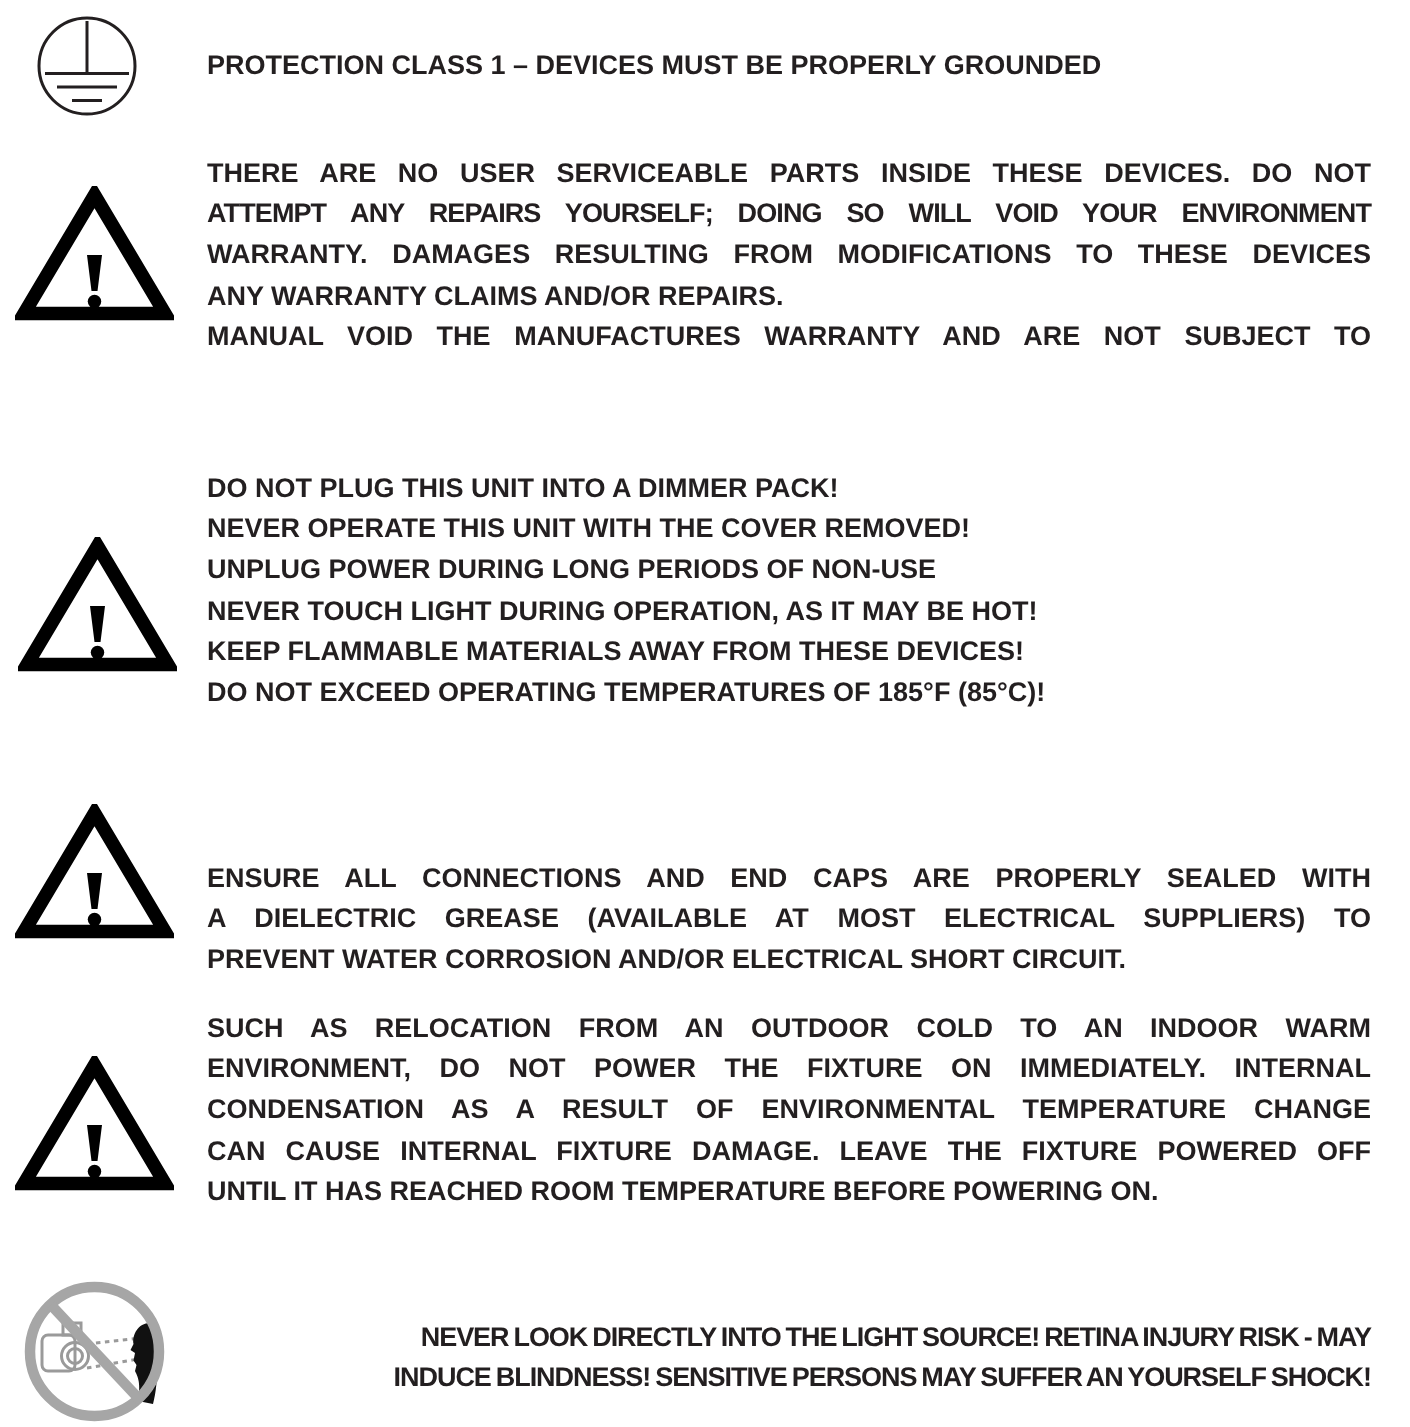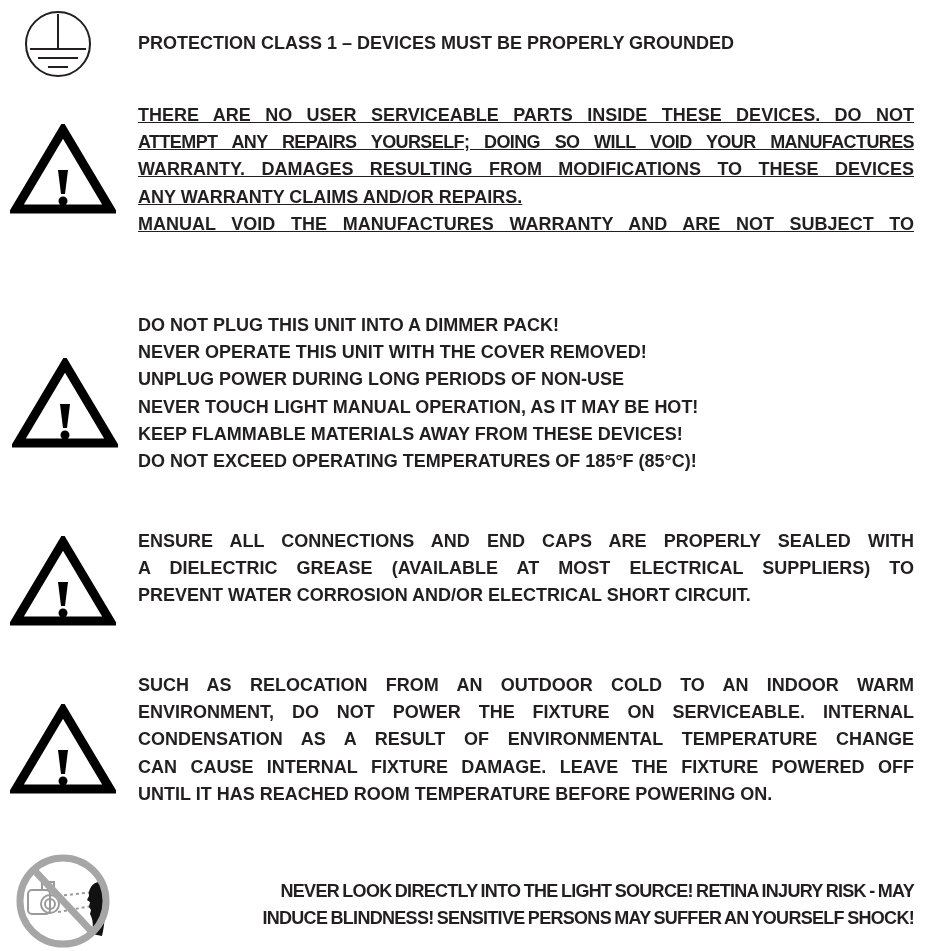--- a/index.html
+++ b/index.html
@@ -30,67 +30,67 @@
   <span class="line">PROTECTION CLASS 1 – DEVICES MUST BE PROPERLY GROUNDED</span>
 </p>
 
 <div class="icon" style="left:10px;top:124px;width:106px;height:90px;">
   <svg width="106" height="90" viewBox="0 0 106 90">
     <polygon points="53,6 100,85 6,85" fill="none" stroke="#000" stroke-width="9" stroke-linejoin="miter"></polygon>
     <path d="M48,46 L58,46 L55,70 L51,70 Z" fill="#000"></path>
     <circle cx="53" cy="77" r="4.5" fill="#000"></circle>
   </svg>
 </div>
-<div class="block justify" style="top:102px;text-decoration:underline;">
+<div class="block justify" style="top:102px;">
   <span class="jl">THERE ARE NO USER SERVICEABLE PARTS INSIDE THESE DEVICES. DO NOT</span>
-  <span class="jl condensed">ATTEMPT ANY REPAIRS YOURSELF; DOING SO WILL VOID YOUR MANUFACTURES</span>
+  <span class="jl condensed">ATTEMPT ANY REPAIRS YOURSELF; DOING SO WILL VOID YOUR ENVIRONMENT</span>
   <span class="jl">WARRANTY. DAMAGES RESULTING FROM MODIFICATIONS TO THESE DEVICES</span>
   <span class="jl last">ANY WARRANTY CLAIMS AND/OR REPAIRS.</span>
   <span class="jl">MANUAL VOID THE MANUFACTURES WARRANTY AND ARE NOT SUBJECT TO</span>
 </div>
 
 <div class="icon" style="left:12px;top:358px;width:106px;height:90px;">
   <svg width="106" height="90" viewBox="0 0 106 90">
     <polygon points="53,6 100,85 6,85" fill="none" stroke="#000" stroke-width="9" stroke-linejoin="miter"></polygon>
     <path d="M48,46 L58,46 L55,70 L51,70 Z" fill="#000"></path>
     <circle cx="53" cy="77" r="4.5" fill="#000"></circle>
   </svg>
 </div>
 <div class="block" style="top:312px;">
   <span class="line">DO NOT PLUG THIS UNIT INTO A DIMMER PACK!</span>
   <span class="line">NEVER OPERATE THIS UNIT WITH THE COVER REMOVED!</span>
   <span class="line">UNPLUG POWER DURING LONG PERIODS OF NON-USE</span>
-  <span class="line">NEVER TOUCH LIGHT MANUAL OPERATION, AS IT MAY BE HOT!</span>
+  <span class="line">NEVER TOUCH LIGHT DURING OPERATION, AS IT MAY BE HOT!</span>
   <span class="line">KEEP FLAMMABLE MATERIALS AWAY FROM THESE DEVICES!</span>
   <span class="line">DO NOT EXCEED OPERATING TEMPERATURES OF 185°F (85°C)!</span>
 </div>
 
 <div class="icon" style="left:10px;top:536px;width:106px;height:90px;">
   <svg width="106" height="90" viewBox="0 0 106 90">
     <polygon points="53,6 100,85 6,85" fill="none" stroke="#000" stroke-width="9" stroke-linejoin="miter"></polygon>
     <path d="M48,46 L58,46 L55,70 L51,70 Z" fill="#000"></path>
     <circle cx="53" cy="77" r="4.5" fill="#000"></circle>
   </svg>
 </div>
-<div class="block justify" style="top:528px;">
+<div class="block justify" style="top:572px;">
   <span class="jl">ENSURE ALL CONNECTIONS AND END CAPS ARE PROPERLY SEALED WITH</span>
   <span class="jl">A DIELECTRIC GREASE (AVAILABLE AT MOST ELECTRICAL SUPPLIERS) TO</span>
   <span class="jl last">PREVENT WATER CORROSION AND/OR ELECTRICAL SHORT CIRCUIT.</span>
 </div>
 
 <div class="icon" style="left:10px;top:704px;width:106px;height:90px;">
   <svg width="106" height="90" viewBox="0 0 106 90">
     <polygon points="53,6 100,85 6,85" fill="none" stroke="#000" stroke-width="9" stroke-linejoin="miter"></polygon>
     <path d="M48,46 L58,46 L55,70 L51,70 Z" fill="#000"></path>
     <circle cx="53" cy="77" r="4.5" fill="#000"></circle>
   </svg>
 </div>
 <div class="block justify" style="top:672px;">
   <span class="jl">SUCH AS RELOCATION FROM AN OUTDOOR COLD TO AN INDOOR WARM</span>
-  <span class="jl">ENVIRONMENT, DO NOT POWER THE FIXTURE ON SERVICEABLE. INTERNAL</span>
+  <span class="jl">ENVIRONMENT, DO NOT POWER THE FIXTURE ON IMMEDIATELY. INTERNAL</span>
   <span class="jl">CONDENSATION AS A RESULT OF ENVIRONMENTAL TEMPERATURE CHANGE</span>
   <span class="jl">CAN CAUSE INTERNAL FIXTURE DAMAGE. LEAVE THE FIXTURE POWERED OFF</span>
   <span class="jl last">UNTIL IT HAS REACHED ROOM TEMPERATURE BEFORE POWERING ON.</span>
 </div>
 
 <div class="icon" style="left:14px;top:852px;width:98px;height:98px;">
   <svg width="98" height="98" viewBox="0 0 98 98">
 
     <g fill="none" stroke="#9a9a9a" stroke-width="2">
       <rect x="14" y="38" width="22" height="24" rx="4"></rect>

